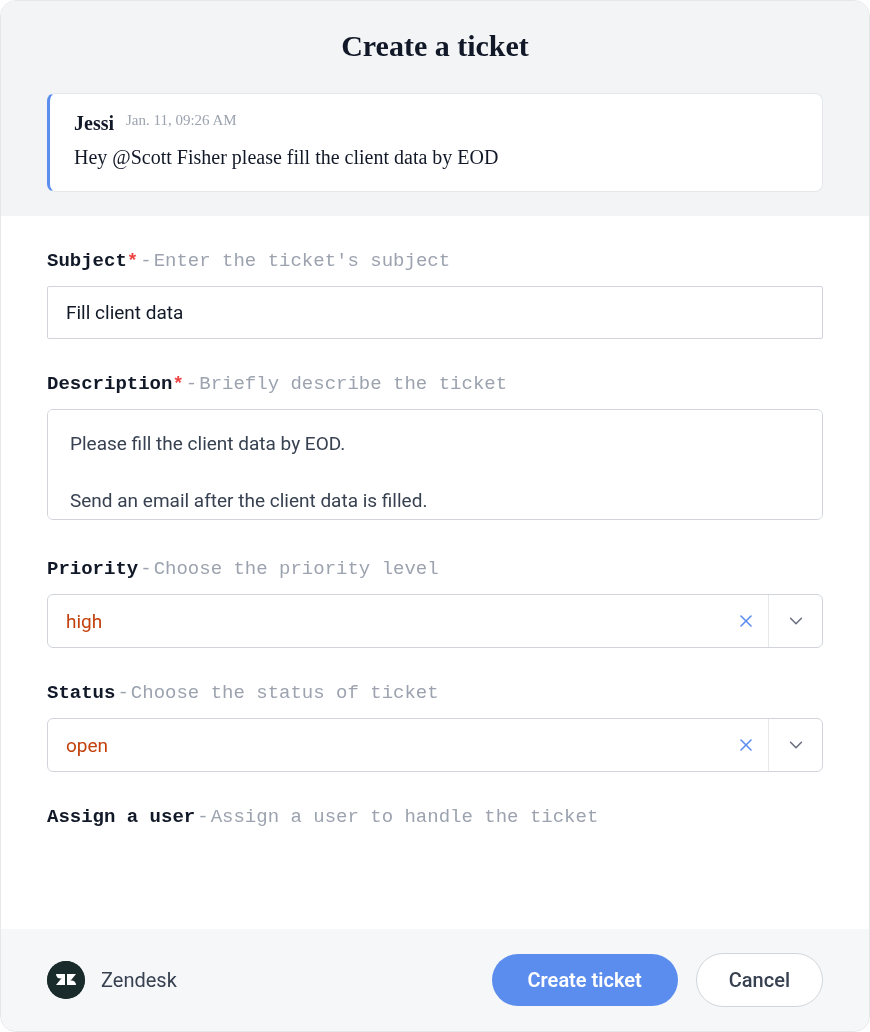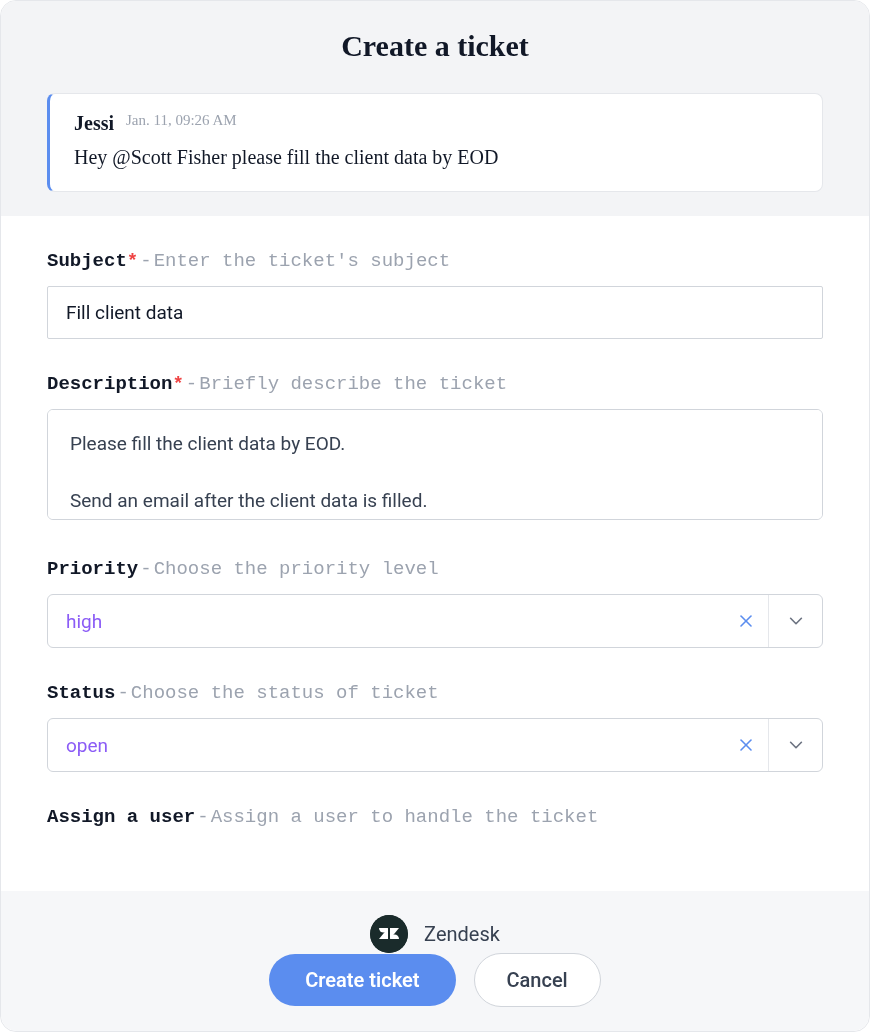--- a/index.html
+++ b/index.html
@@ -123,21 +123,21 @@
       border-radius: 6px;
       display: flex;
       align-items: stretch;
       height: 54px;
       background: #fff;
     }
     .select-value {
       flex: 1;
       padding: 0 18px;
       font-size: 19px;
-      color: #8b5cf6;
+      color: #c2410c;
       display: flex;
       align-items: center;
     }
     .select-clear {
       width: 44px;
       display: flex;
       align-items: center;
       justify-content: center;
       cursor: pointer;
     }
@@ -162,21 +162,20 @@
       bottom: 0;
       left: 0;
       right: 0;
       background: #f6f7f9;
       padding: 24px 46px;
       display: flex;
       align-items: center;
       justify-content: space-between;
       border-bottom-left-radius: 16px;
       border-bottom-right-radius: 16px;
-      flex-direction: column;
     }
     .footer-left {
       display: flex;
       align-items: center;
       gap: 16px;
     }
     .zendesk-icon {
       width: 38px;
       height: 38px;
       background: #1a2b2b;

